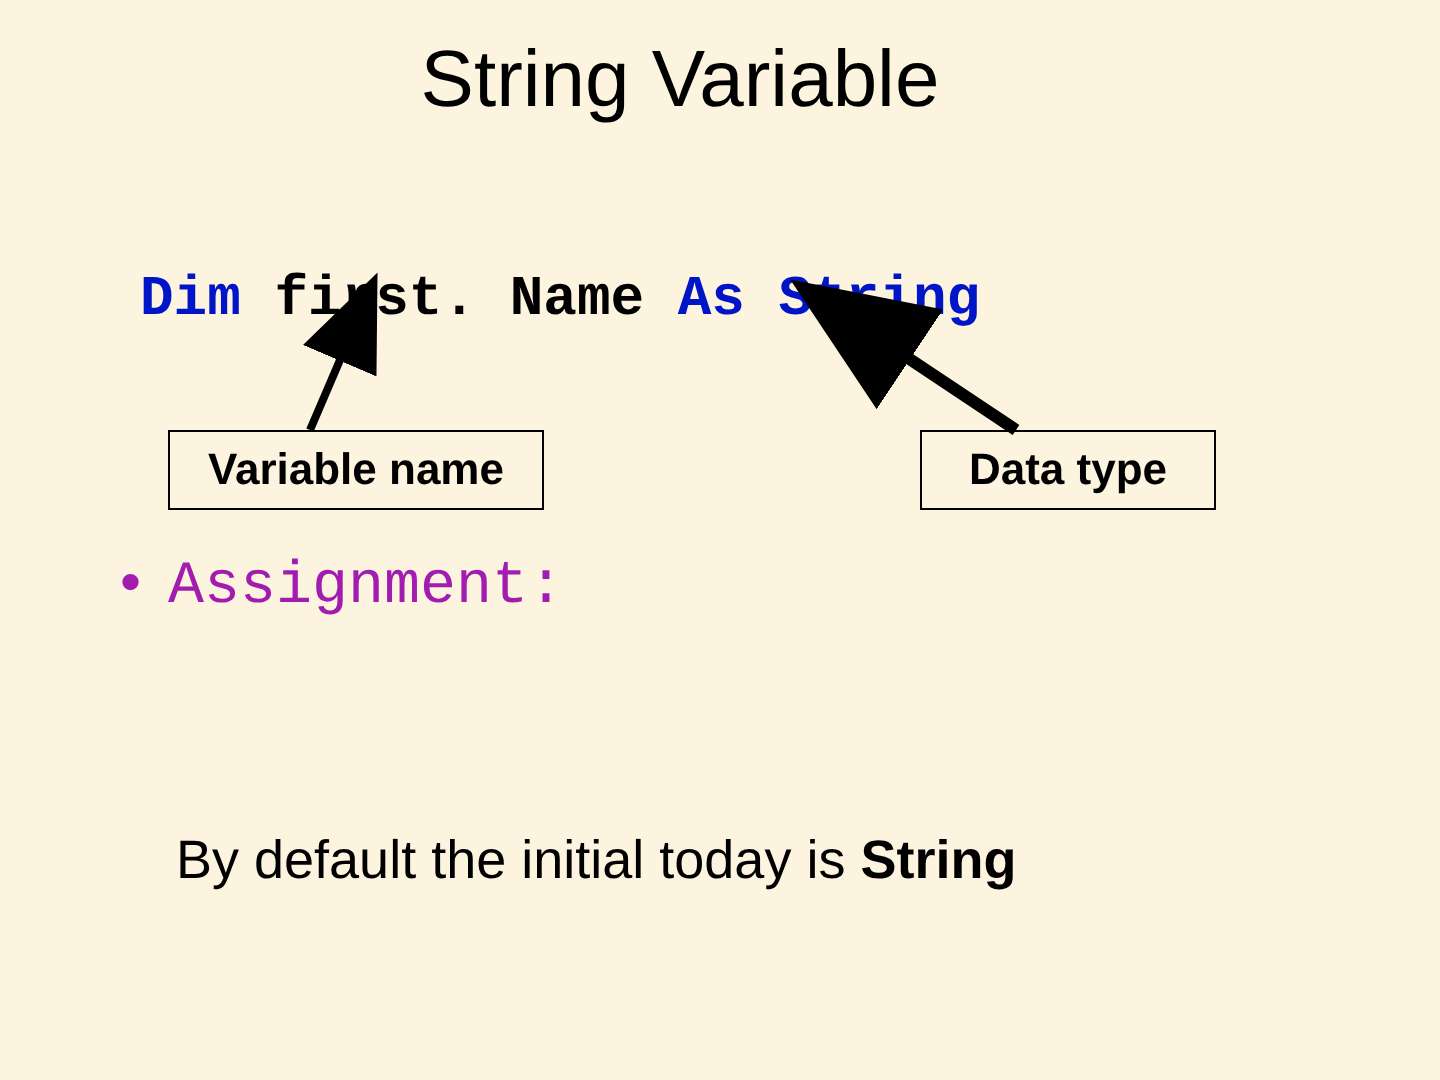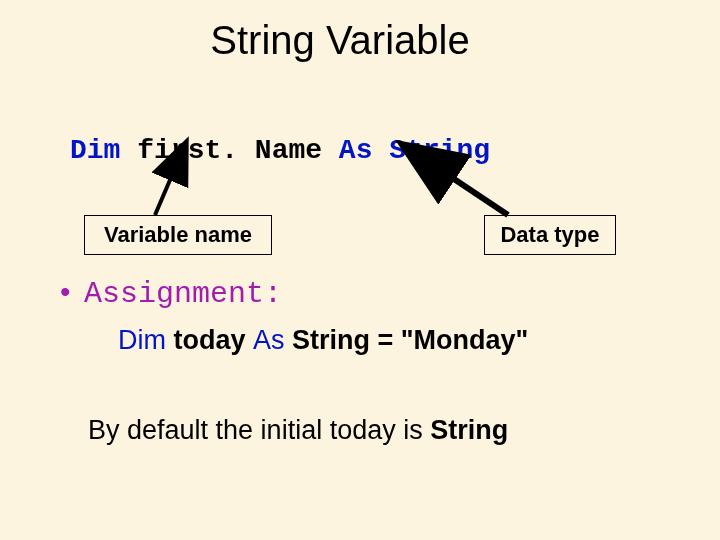--- a/index.html
+++ b/index.html
@@ -59,23 +59,23 @@
     padding: 6px 10px;
     box-sizing: border-box;
   }
   .box-varname {
     left: 68px;
     top: 215px;
     width: 188px;
     margin-left: 16px;
   }
   .box-datatype {
-    left: 484px;
+    left: 460px;
     top: 215px;
-    width: 132px;
+    width: 148px;
   }
   .bullet2 {
     position: absolute;
     left: 60px;
     top: 275px;
     font-family: "Courier New", Courier, monospace;
     font-size: 30px;
     color: #a21caf;
   }
   .bullet2 .dot {
@@ -129,21 +129,18 @@
     <line x1="508" y1="215" x2="445" y2="173" stroke="#000" stroke-width="6" marker-end="url(#ah)"></line>
   </svg>
 
   <div class="box box-varname">Variable name</div>
   <div class="box box-datatype">Data type</div>
 
   <div class="bullet2">
     <span class="dot">•</span><span>Assignment:</span>
   </div>
 
-  <div class="assign-line">
-    <span class="kw2">Dim</span><span class="b"> today </span><span class="kw2">As</span><span class="b"> String </span><span class="b">= "Monday"</span>
-  </div>
 
   <div class="footline">
     <span>By default the initial today is </span><span class="b">String</span>
   </div>
 
 </div>
 
 </body></html>

